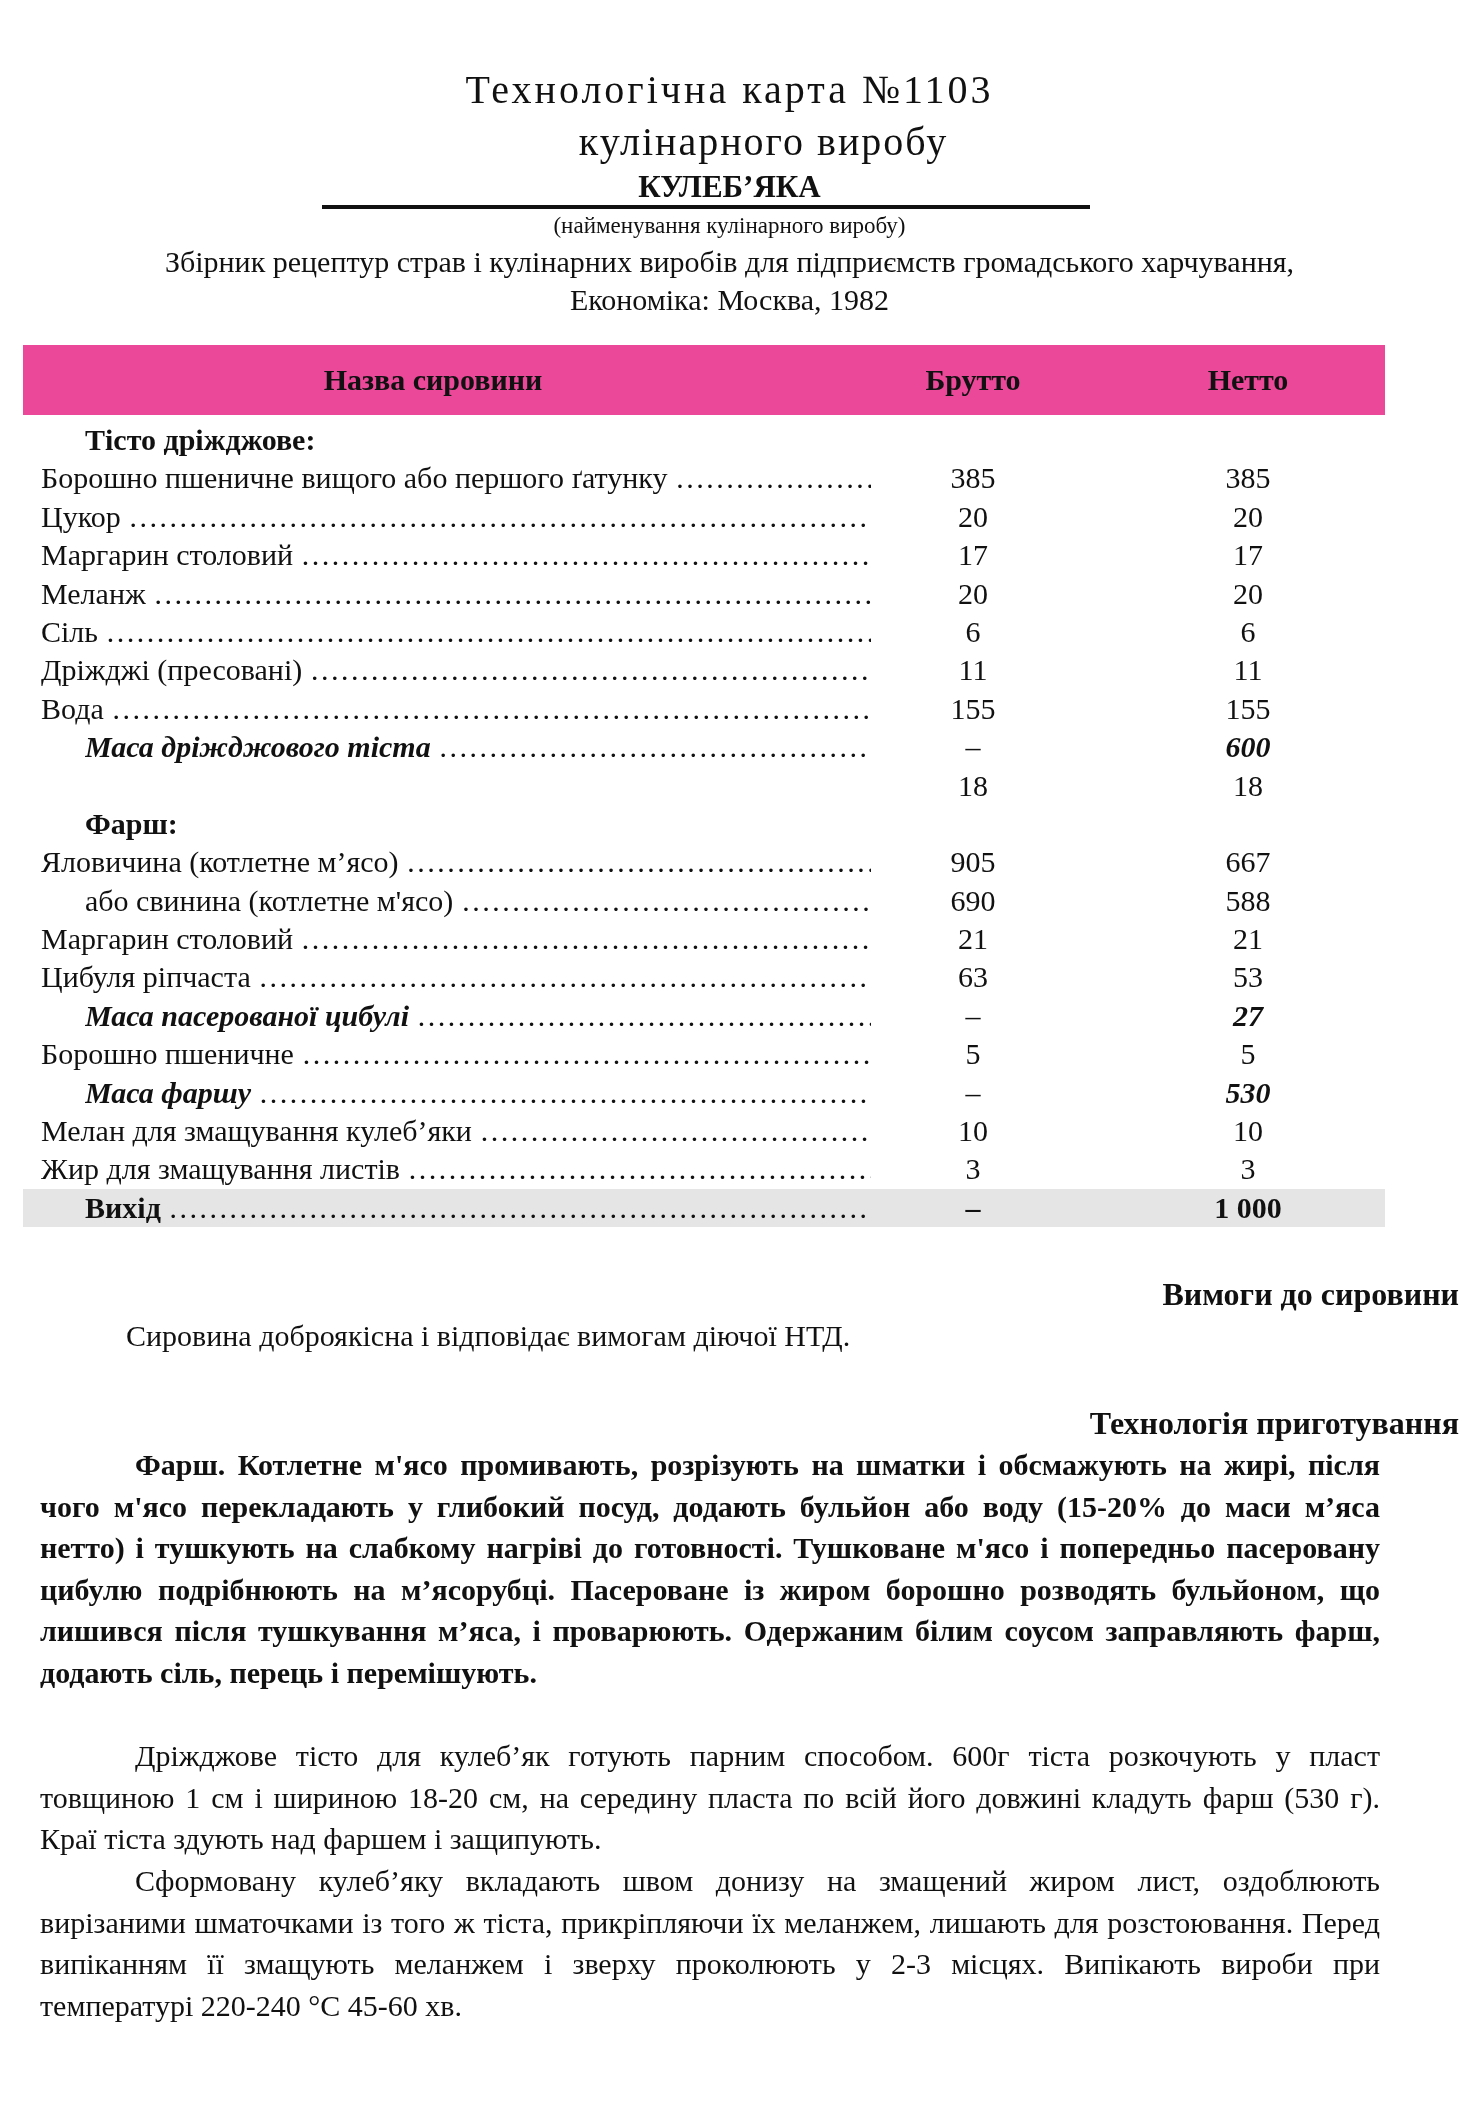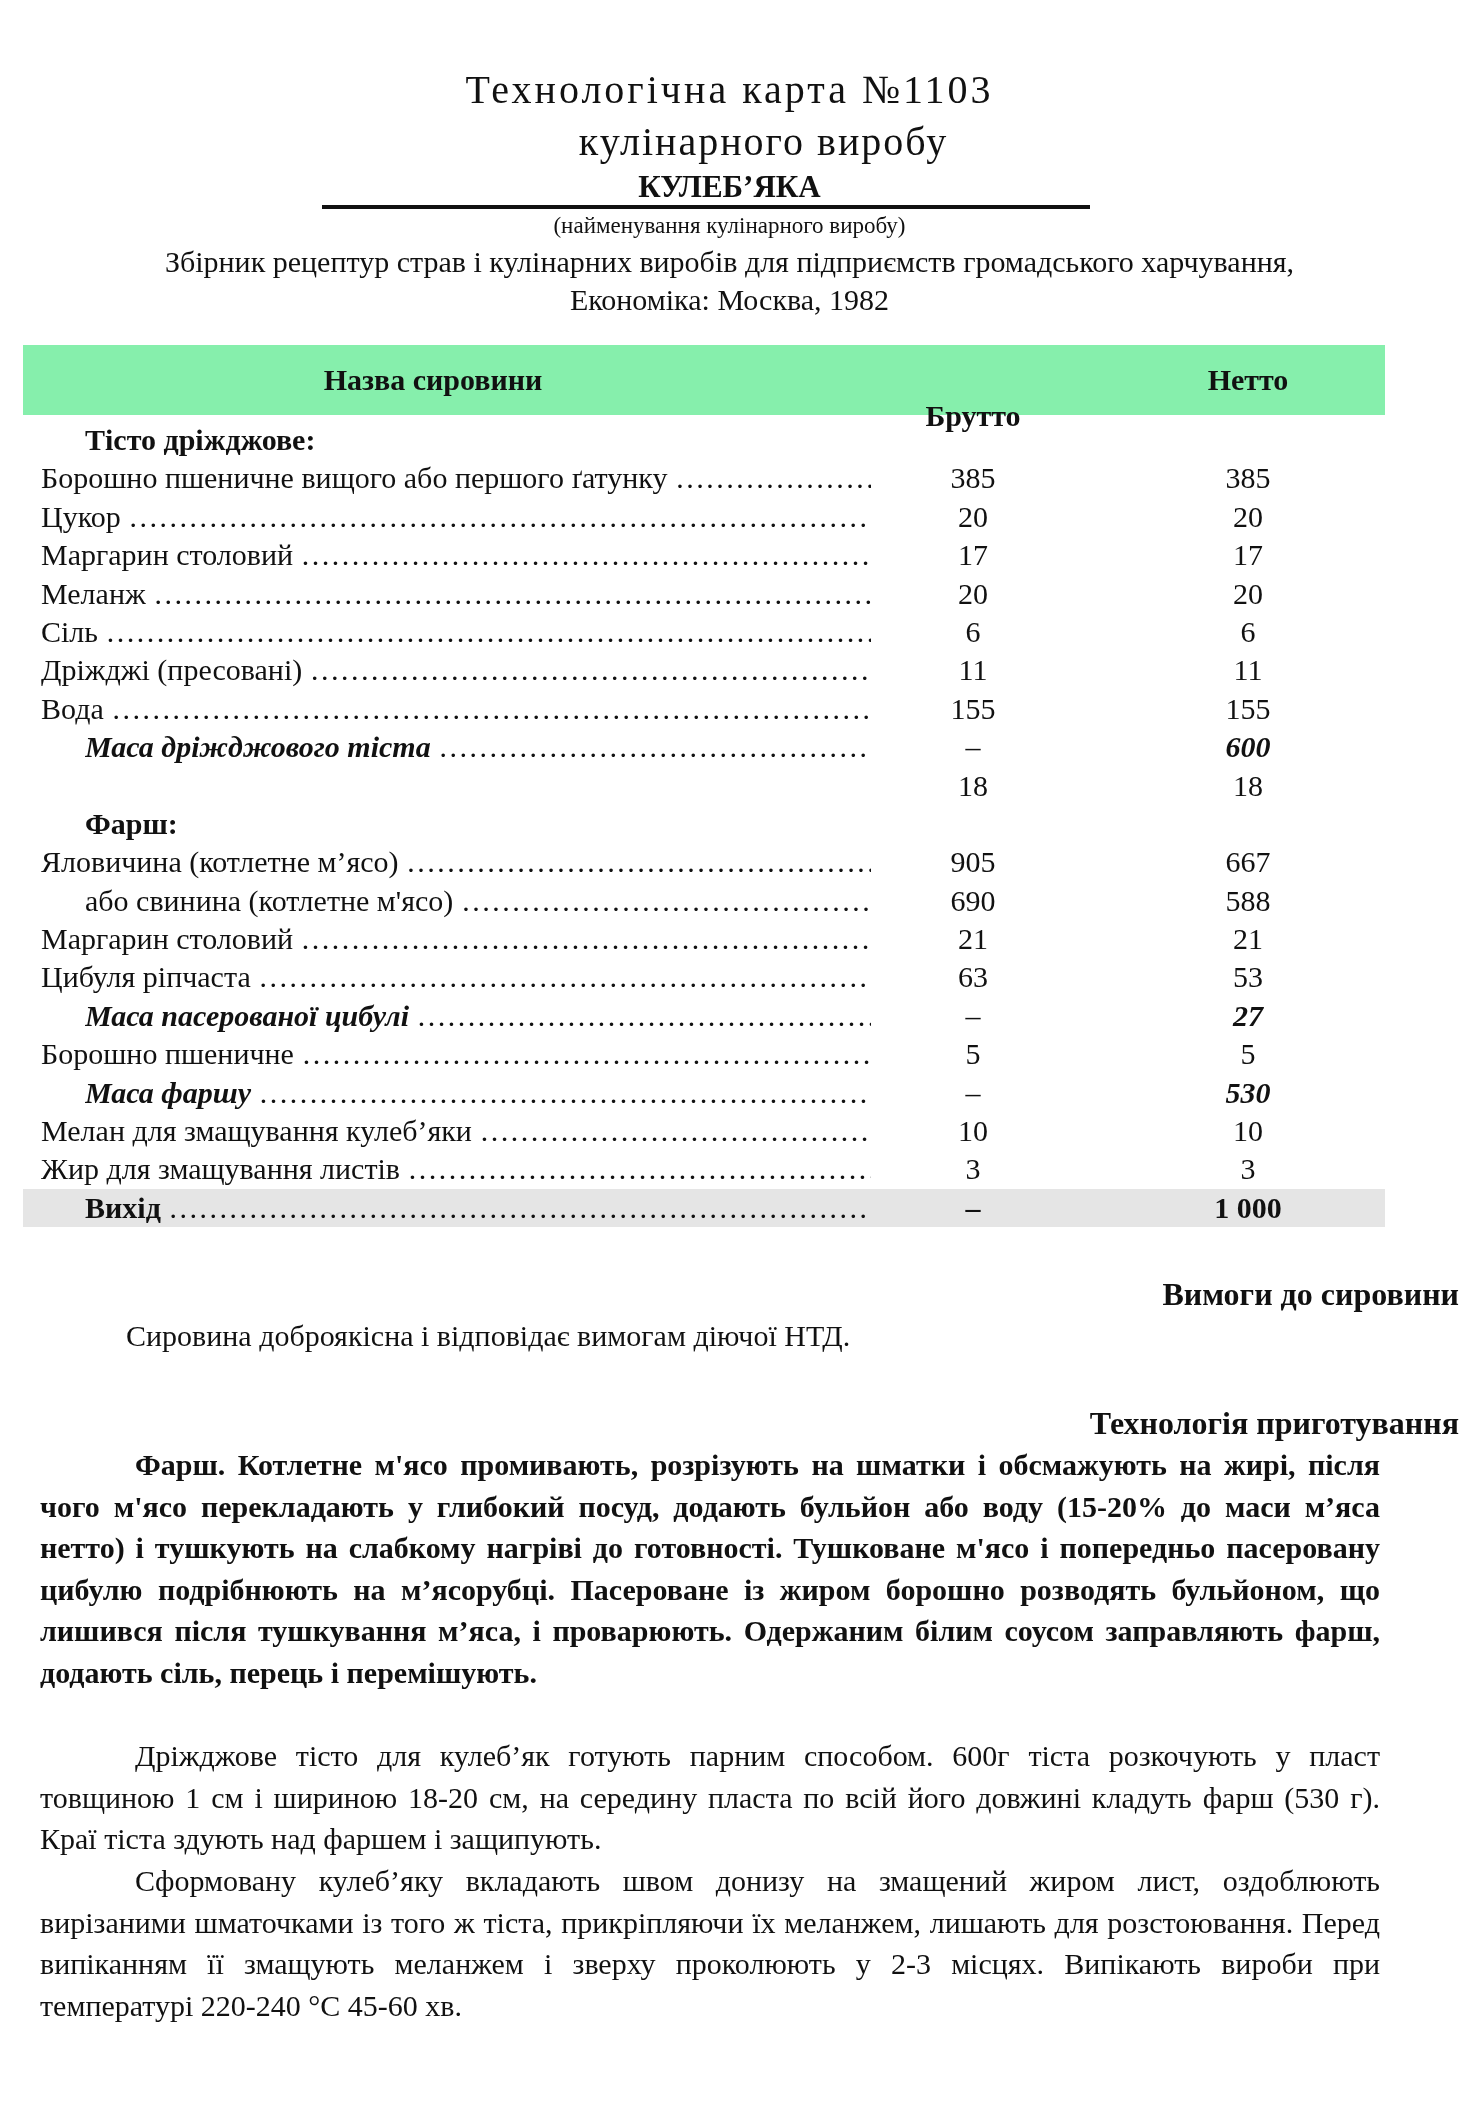--- a/index.html
+++ b/index.html
@@ -10,24 +10,24 @@
   .center { position: absolute; left: 0; width: 1459px; text-align: center; }
   .title1 { top: 66px; font-size: 40px; letter-spacing: 3px; line-height: 48px; }
   .title2 { top: 118px; font-size: 40px; letter-spacing: 2px; line-height: 48px; margin-left: 34px; }
   .dish { top: 168px; font-size: 31px; font-weight: bold; line-height: 38px; }
   .dish-rule { position: absolute; top: 205px; left: 322px; width: 768px; height: 4px; background: #111; }
   .caption { top: 212px; font-size: 23px; line-height: 28px; }
   .source1 { top: 244px; font-size: 30px; line-height: 36px; }
   .source2 { top: 282px; font-size: 30px; line-height: 36px; }
 
   .table { position: absolute; left: 23px; width: 1362px; top: 345px; }
-  .thead { height: 70px; background: #86efac; position: relative; font-weight: bold; font-size: 30px; }
+  .thead { height: 70px; background: #ec4899; position: relative; font-weight: bold; font-size: 30px; }
   .thead span { position: absolute; top: 18px; line-height: 34px; }
   .th-name { left: 0; width: 820px; text-align: center; }
-  .th-brutto { left: 870px; width: 160px; text-align: center; margin-top: 36px; }
+  .th-brutto { left: 870px; width: 160px; text-align: center; }
   .th-netto { left: 1145px; width: 160px; text-align: center; }
 
   .row { position: relative; height: 38.4px; font-size: 30px; line-height: 38px; white-space: nowrap; }
   .row .name { position: absolute; left: 18px; width: 830px; overflow: hidden; }
   .row .name.indent { left: 62px; width: 786px; }
   .row .name::after {
     content: " ……………………………………………………………………………………………………………………";
     font-weight: normal; font-style: normal;
   }
   .row.section .name::after { content: ""; }

